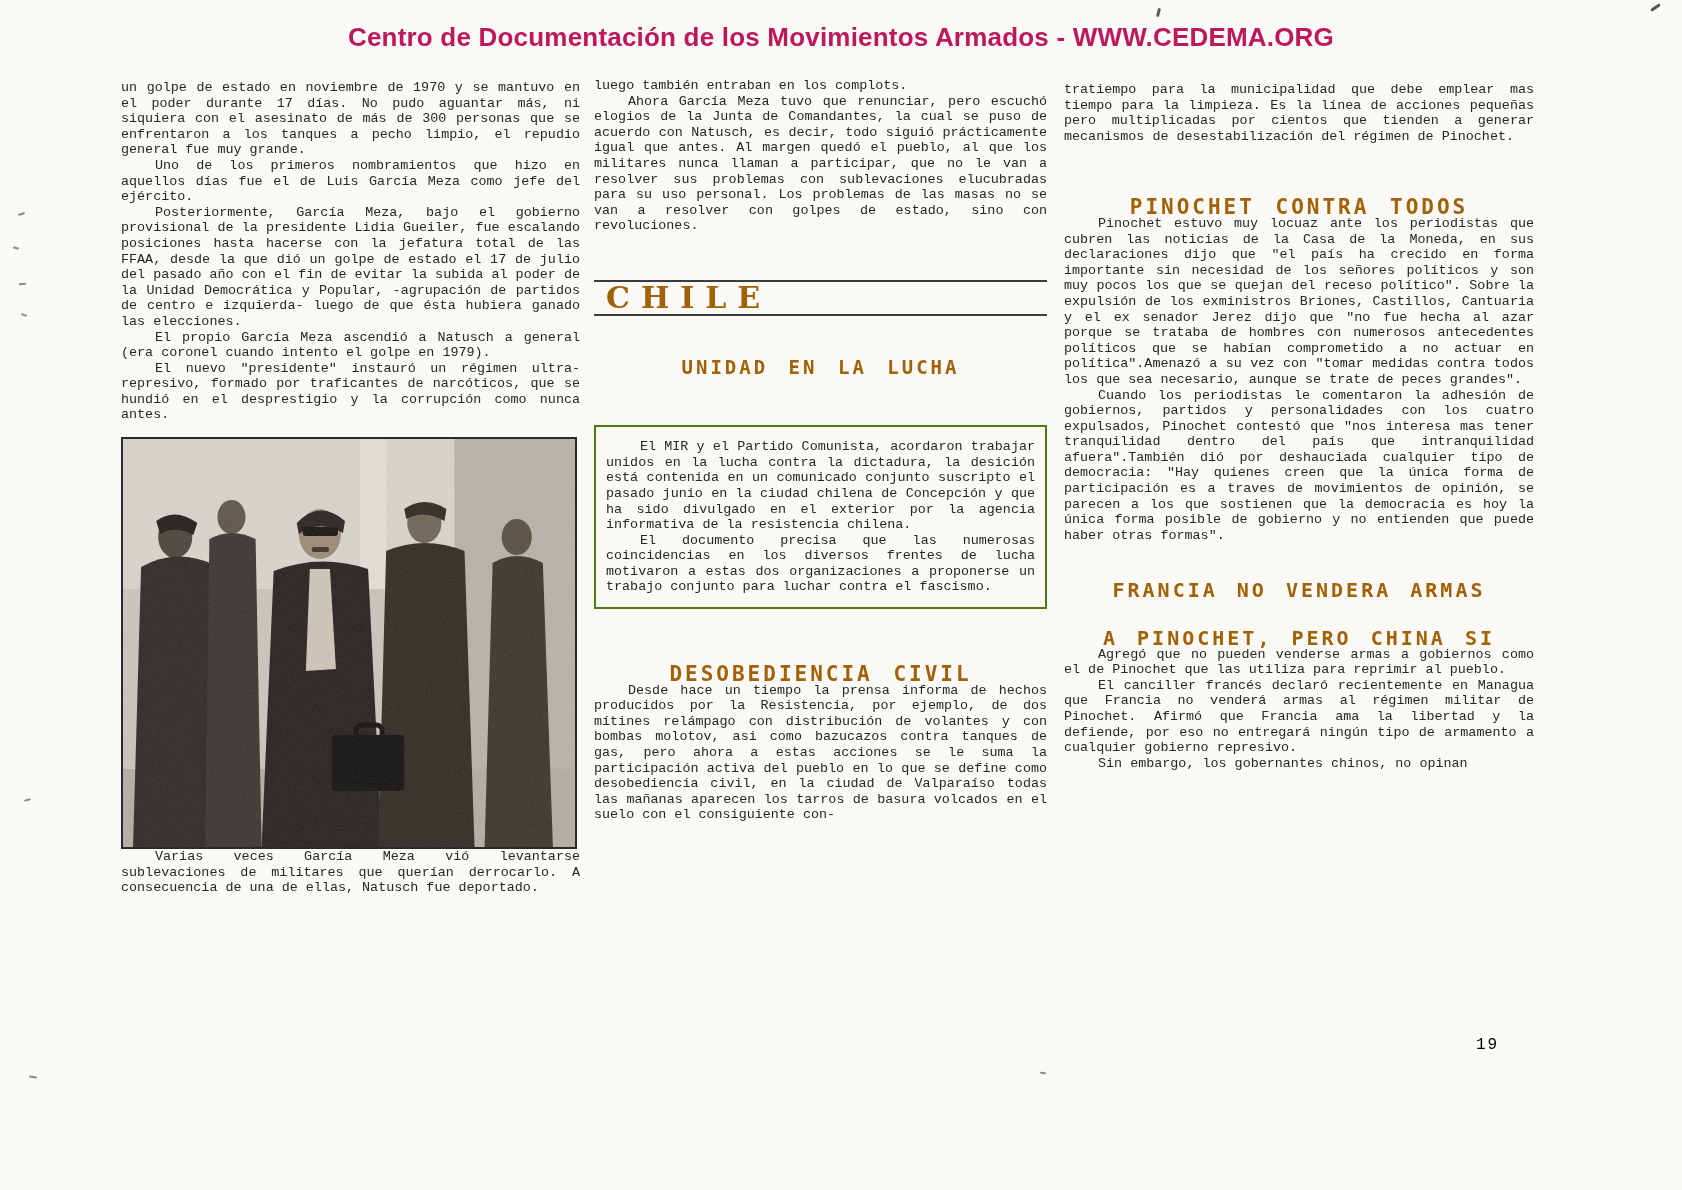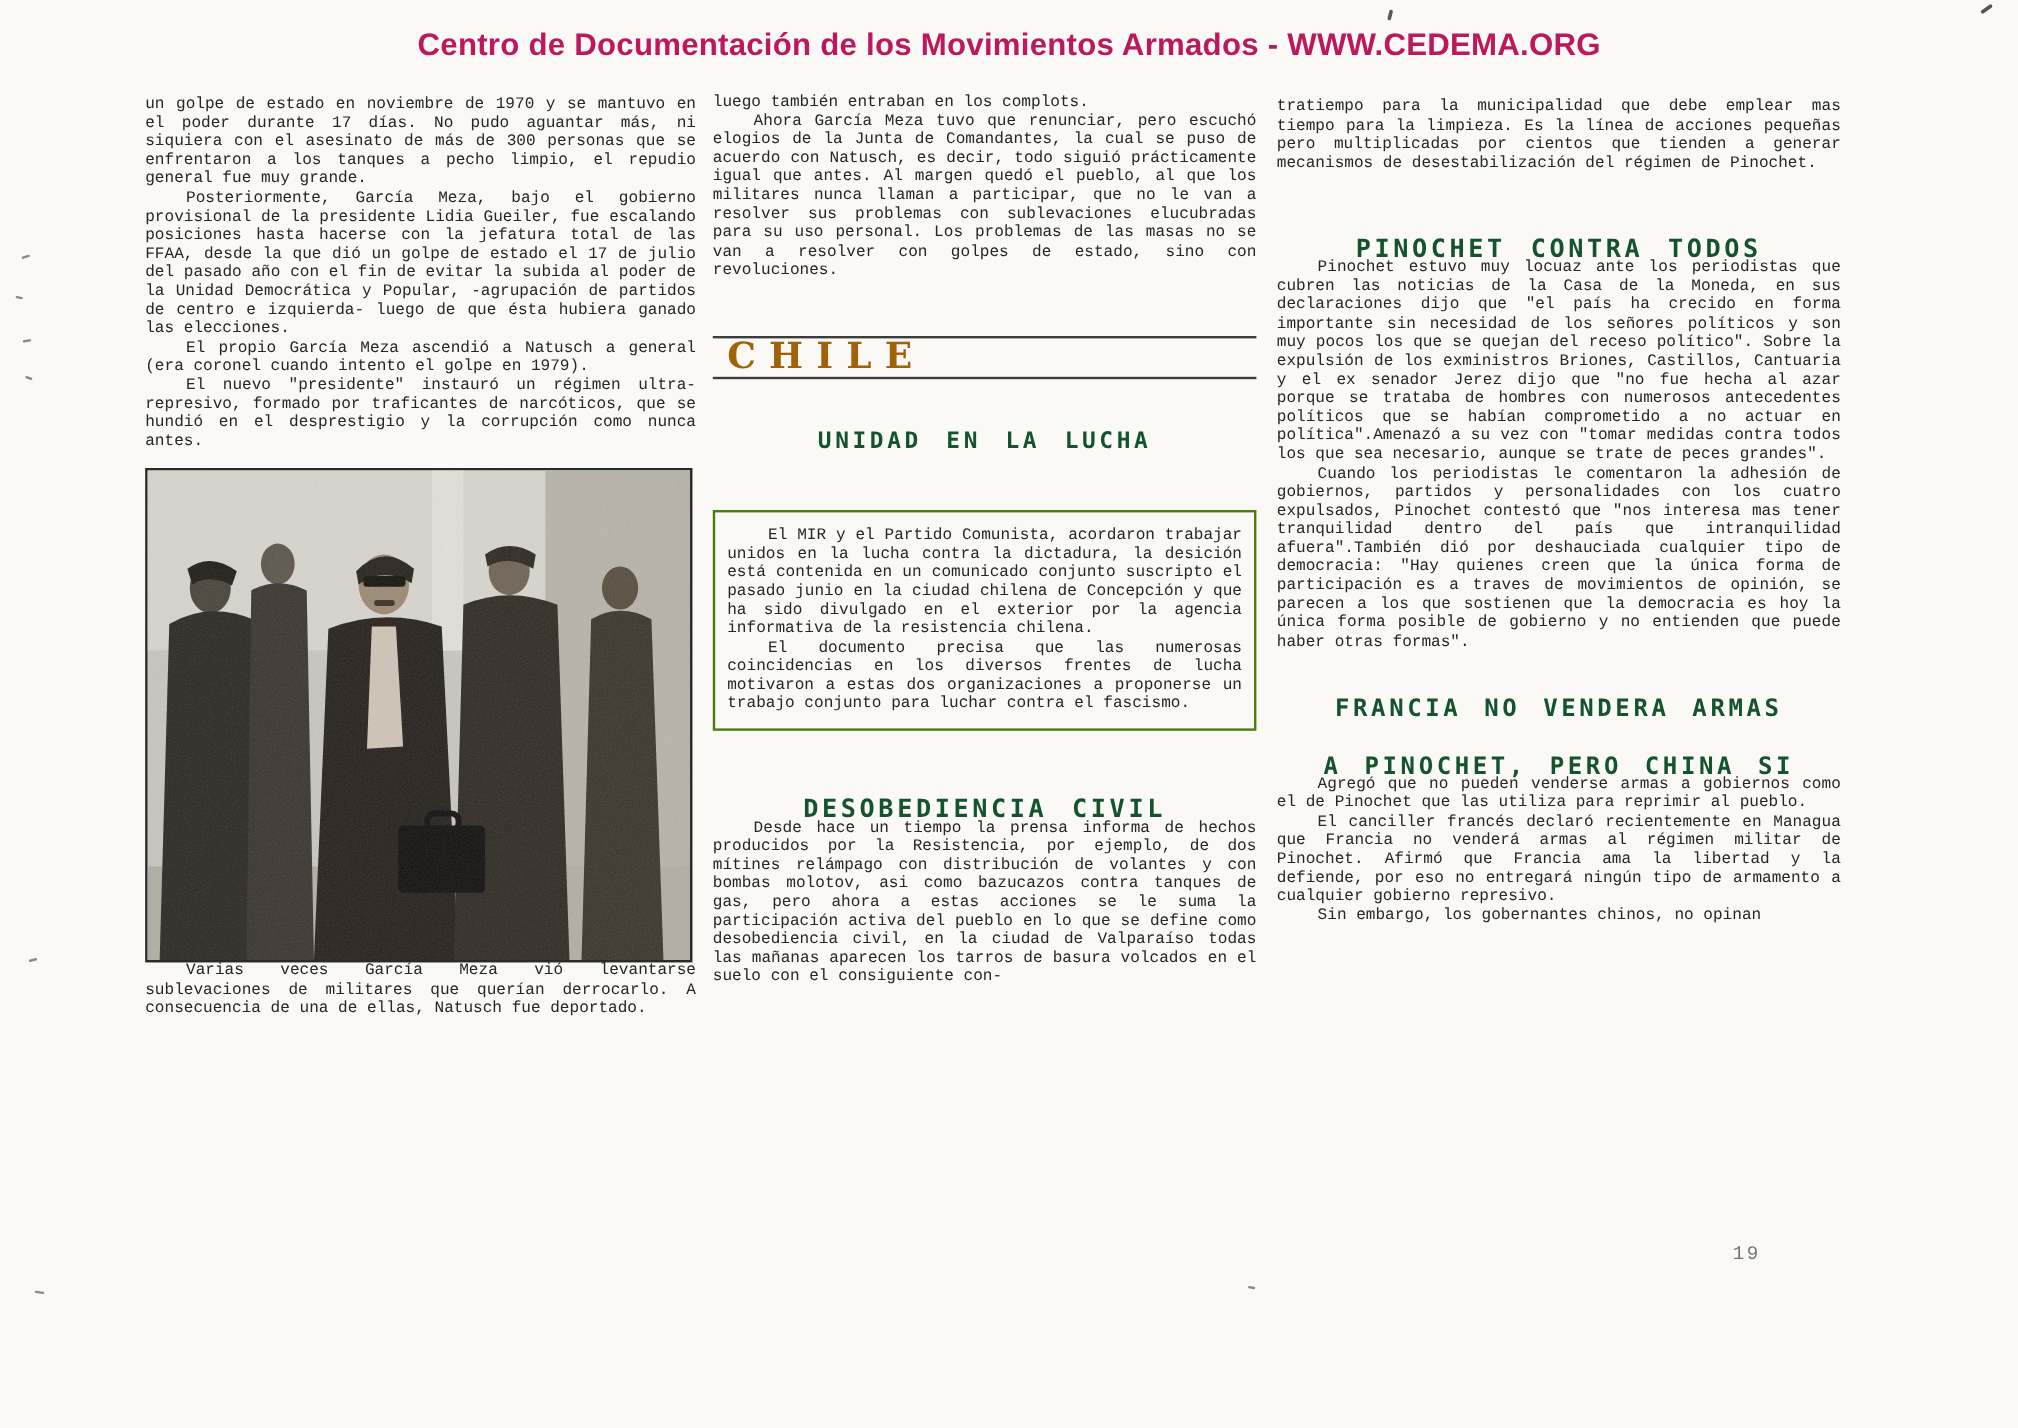--- a/index.html
+++ b/index.html
@@ -24,33 +24,33 @@
   .after-photo{margin-top:26px;}
 
   .rule{border-top:2px solid #3c3c3c;}
   .rule-1{margin-top:46px;}
   .rule-2{margin-top:4px;}
   .chile-title{font-family:"DejaVu Serif","Liberation Serif",serif;font-weight:700;
        font-size:30px;letter-spacing:11px;color:#a16207;padding:8px 0 4px 12px;
        text-align:left;text-indent:0;}
 
   .h-center{font-family:"DejaVu Sans Mono",monospace;font-weight:700;text-align:center;
-       color:#14532d;text-indent:0;}
+       color:#a16207;text-indent:0;}
   .h-unidad{margin-top:44px;font-size:19px;letter-spacing:3px;word-spacing:6px;}
   .mir-box{margin-top:50px;border:2px solid #4d7c0f;padding:12px 10px;}
   .h-desob{margin-top:58px;font-size:21px;letter-spacing:3px;word-spacing:5px;}
   .p-desde{margin-top:84px;}
 
   .h-pinochet{margin-top:56px;font-size:21px;letter-spacing:3px;word-spacing:5px;}
   .p-pinochet1{margin-top:46px;}
   .h-francia1{margin-top:40px;font-size:20px;letter-spacing:3px;word-spacing:4px;}
   .h-francia2{margin-top:32px;font-size:20px;letter-spacing:3px;word-spacing:4px;}
   .p-francia1{margin-top:42px;}
 
-  .page-number{position:absolute;left:1444px;top:1036px;font-size:16px;color:#737373;
+  .page-number{position:absolute;left:1476px;top:1036px;font-size:16px;color:#000000;
        letter-spacing:2px;}
 
   .mark{position:absolute;background:#8a8a86;border-radius:2px;}
   .mk1{left:18px;top:213px;width:7px;height:2px;transform:rotate(-18deg);}
   .mk2{left:13px;top:247px;width:6px;height:2px;transform:rotate(12deg);}
   .mk3{left:19px;top:283px;width:7px;height:2px;transform:rotate(-8deg);}
   .mk4{left:21px;top:314px;width:6px;height:2px;transform:rotate(20deg);}
   .mk5{left:24px;top:799px;width:7px;height:2px;transform:rotate(-14deg);}
   .mk6{left:29px;top:1076px;width:8px;height:2px;transform:rotate(8deg);}
   .mk7{left:1157px;top:8px;width:3px;height:9px;transform:rotate(14deg);background:#5a5a56;}
@@ -59,20 +59,21 @@
 </style>
 </head>
 <body>
 
 <div class="sheet">
 
   <div class="header-title">Centro de Documentación de los Movimientos Armados - WWW.CEDEMA.ORG</div>
 
   <div class="col" id="col1">
     <p>un golpe de estado en noviembre de 1970 y se mantuvo en el poder durante 17 días. No pudo aguantar más, ni siquiera con el asesinato de más de 300 personas que se enfrentaron a los tanques a pecho limpio, el repudio general fue muy grande.</p>
+    <p class="ind">Uno de los primeros nombramientos que hizo en aquellos días fue el de Luis García Meza como jefe del ejército.</p>
     <p class="ind">Posteriormente, García Meza, bajo el gobierno provisional de la presidente Lidia Gueiler, fue escalando posiciones hasta hacerse con la jefatura total de las FFAA, desde la que dió un golpe de estado el 17 de julio del pasado año con el fin de evitar la subida al poder de la Unidad Democrática y Popular, -agrupación de partidos de centro e izquierda- luego de que ésta hubiera ganado las elecciones.</p>
     <p class="ind">El propio García Meza ascendió a Natusch a general (era coronel cuando intento el golpe en 1979).</p>
     <p class="ind">El nuevo "presidente" instauró un régimen ultra-represivo, formado por traficantes de narcóticos, que se hundió en el desprestigio y la corrupción como nunca antes.</p>
 
     <div class="photo-frame">
       <svg viewBox="0 0 450 408" preserveAspectRatio="none">
         <defs>
           <filter id="grain">
             <feTurbulence type="fractalNoise" baseFrequency="0.85" numOctaves="2" stitchTiles="stitch"></feTurbulence>
             <feColorMatrix type="saturate" values="0"></feColorMatrix>

